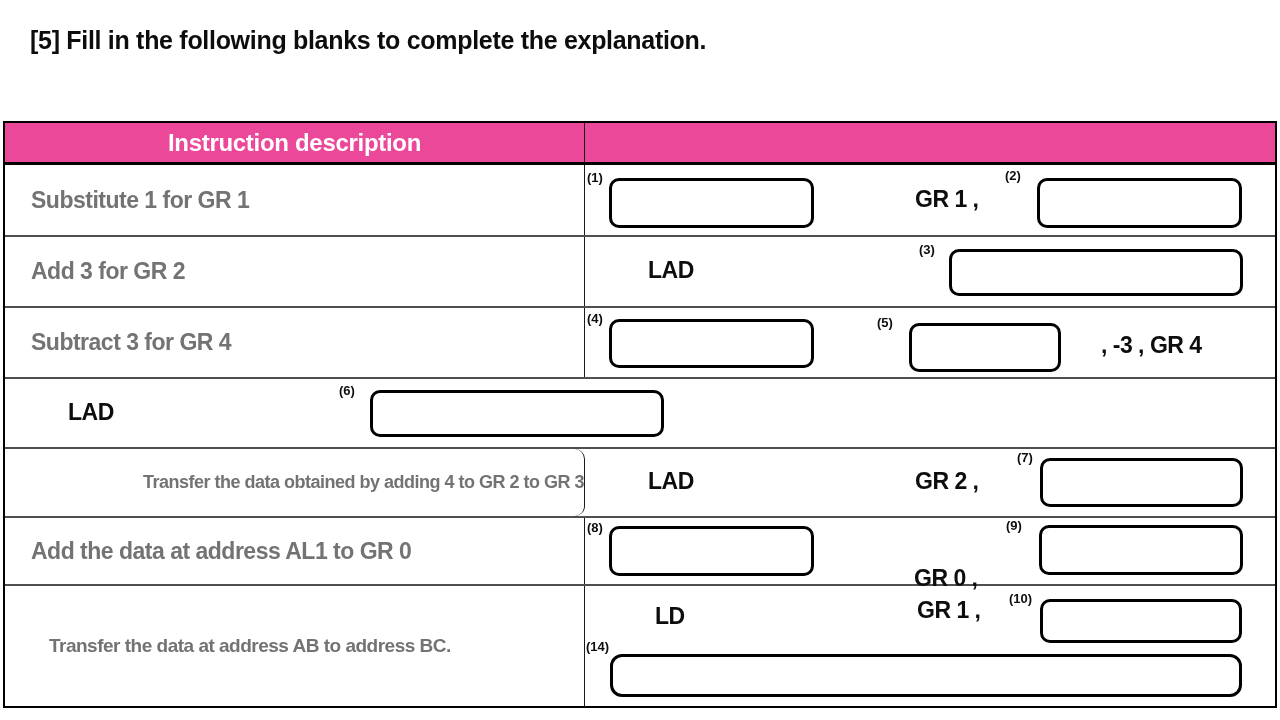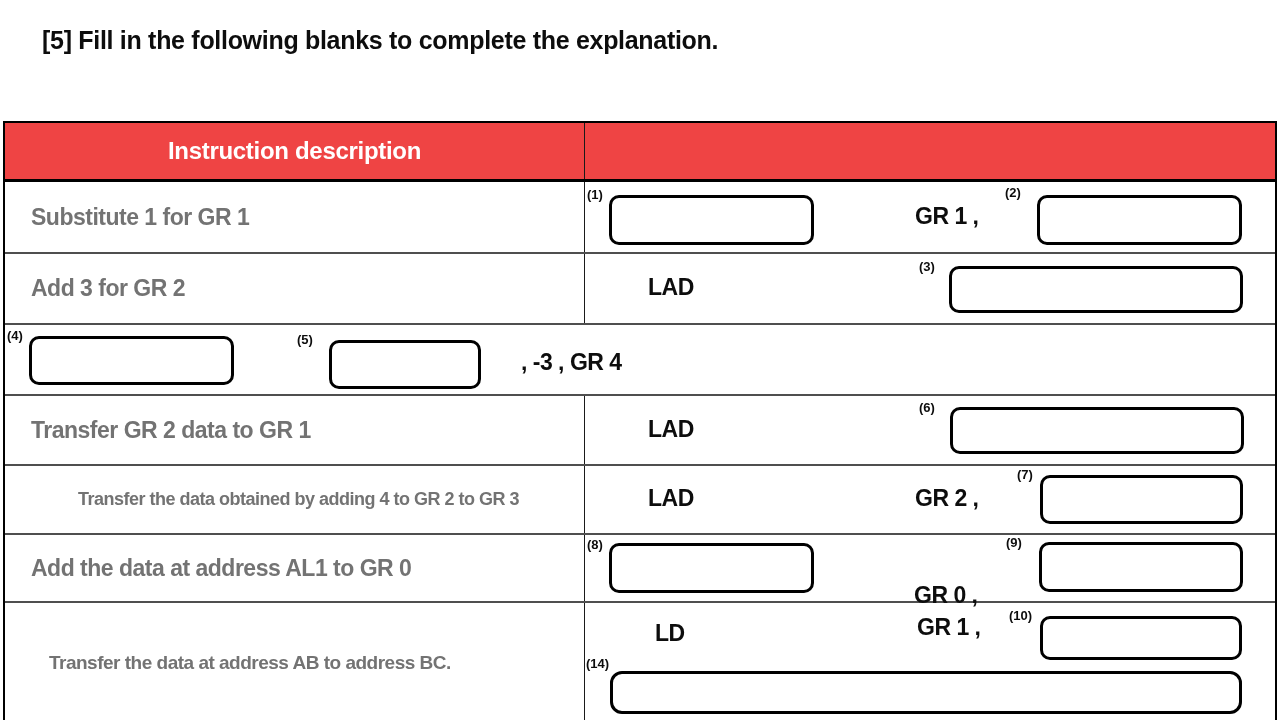--- a/index.html
+++ b/index.html
@@ -3,42 +3,42 @@
 <meta charset="utf-8">
 <style>
   html,body{margin:0;padding:0;}
   body{
     width:1280px;height:720px;overflow:hidden;background:#ffffff;
     font-family:"Liberation Sans", sans-serif;color:#111;
     position:relative;
   }
   .title{
     position:absolute;left:30px;top:26px;
-    font-size:25px;font-weight:bold;letter-spacing:-0.3px;color:#0d0d0d;margin-left:12px;
+    font-size:25px;font-weight:bold;letter-spacing:-0.3px;color:#0d0d0d;
   }
   .qtable{
     position:absolute;left:3px;top:121px;width:1274px;
     border:2.5px solid #000;box-sizing:border-box;background:#fff;
   }
   .trow{display:flex;align-items:stretch;}
   .trow + .trow{border-top:2px solid #4f4f4f;}
-  .thead{height:56px;background:#ef4444;}
+  .thead{height:39px;background:#ec4899;}
   .thead .dcell{justify-content:center;padding:0;}
   .thead + .trow{border-top:3px solid #000;}
   .hlabel{
     font-size:24px;font-weight:bold;color:#ffffff;letter-spacing:-0.3px;
   }
   .dcell{
     width:580px;flex:0 0 580px;box-sizing:border-box;
     border-right:1.5px solid #1a1a1a;
     display:flex;align-items:center;padding-left:26px;
   }
   .acell{flex:1 1 auto;position:relative;}
   .desc{font-size:23px;font-weight:bold;letter-spacing:-0.5px;color:#737373;}
-  .r5 .dcell{justify-content:center;padding-left:8px;}
+  .r5 .dcell{justify-content:flex-end;padding-left:8px;border-radius:10px;}
   .r5 .desc{font-size:18px;}
   .r7 .dcell{padding-left:44px;}
   .r7 .desc{font-size:19px;}
   .r1{height:70px;} .r2{height:69px;} .r3{height:69px;} .r4{height:68px;}
   .r5{height:67px;} .r6{height:66px;} .r7{height:120px;}
   .acell > *{position:absolute;}
   .op, .mid, .suffix{
     font-size:23px;font-weight:bold;letter-spacing:-0.5px;color:#0d0d0d;white-space:pre;
   }
   .blabel{font-size:13px;font-weight:bold;color:#0d0d0d;}
@@ -105,33 +105,33 @@
         <span class="desc">Add 3 for GR 2</span>
       </div>
     <div class="acell">
       <span class="op">LAD</span>
       <span class="blabel lb-a">(3)</span>
       <div class="blank bx-a"></div>
     </div>
   </div>
 
   <div class="trow r3">
+    <div class="dcell">
+        <span class="desc">Subtract 3 for GR 4</span>
+      </div>
     <div class="acell">
       <span class="blabel lb-a">(4)</span>
       <div class="blank bx-a"></div>
       <span class="blabel lb-b">(5)</span>
       <div class="blank bx-b"></div>
       <span class="suffix">, -3 , GR 4</span>
     </div>
   </div>
 
   <div class="trow r4">
-    <div class="dcell">
-        <span class="desc">Transfer GR 2 data to GR 1</span>
-      </div>
     <div class="acell">
       <span class="op">LAD</span>
       <span class="blabel lb-a">(6)</span>
       <div class="blank bx-a"></div>
     </div>
   </div>
 
   <div class="trow r5">
     <div class="dcell">
         <span class="desc">Transfer the data obtained by adding 4 to GR 2 to GR 3</span>

